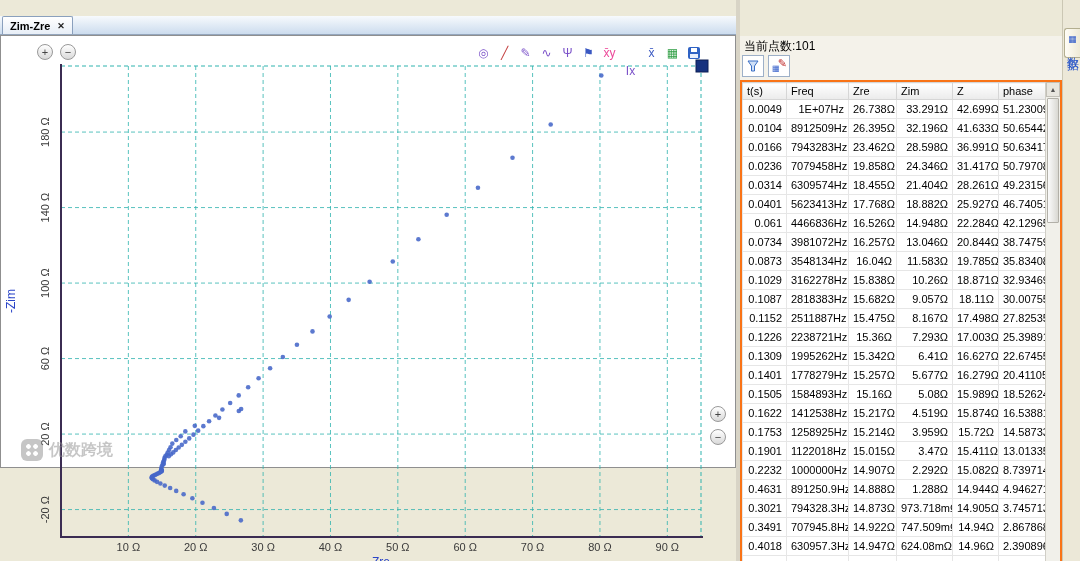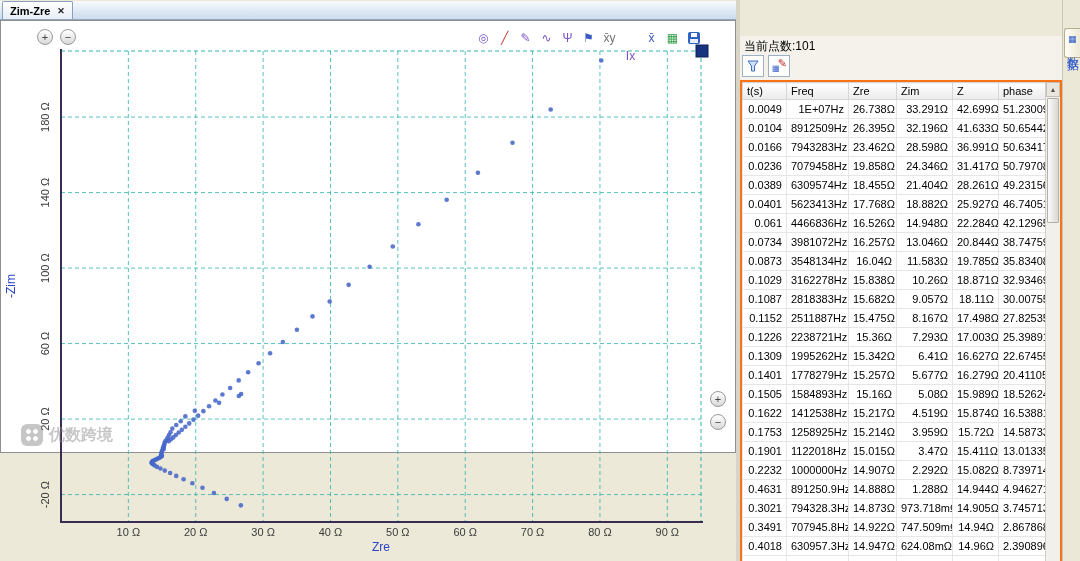--- a/index.html
+++ b/index.html
@@ -1,20 +1,20 @@
 <!DOCTYPE html>
 <html><head>
 <meta charset="utf-8">
 <style>
   * { margin:0; padding:0; box-sizing:border-box; }
   html,body { width:1080px; height:561px; overflow:hidden; }
   body { font-family:"Liberation Sans",sans-serif; background:#ece9d8; position:relative; font-size:12px; color:#000; }
 
   
-  .left-panel { position:absolute; left:0; top:1px; width:736px; height:452px; }
+  .left-panel { position:absolute; left:0; top:16px; width:736px; height:452px; }
   .tab-bar { height:19px; background:linear-gradient(#f7fafd,#ccdcee); border-bottom:1px solid #94a6bd; display:flex; align-items:flex-end; padding-left:2px; }
   .tab { display:flex; align-items:center; gap:7px; height:18px; padding:0 7px; background:linear-gradient(#ffffff,#e7eef7); border:1px solid #8aa0bd; border-bottom:none; border-radius:2px 2px 0 0; font-size:11px; font-weight:bold; }
   .tab-close { font-size:9px; color:#222; cursor:default; }
   .plot-wrap { position:absolute; top:19px; left:0; right:0; bottom:0; background:#fff; border:1px solid #8f8f8f; }
   #plot-svg { position:absolute; left:0; top:0; width:734px; height:540px; }
   #plot-svg text { font-family:"Liberation Sans",sans-serif; }
 
   .zoom-tl { position:absolute; top:8px; left:36px; display:flex; gap:7px; z-index:4; }
   .zoom-br { position:absolute; right:9px; bottom:22px; display:flex; flex-direction:column; gap:7px; z-index:4; }
   .round-btn { width:16px; height:16px; border-radius:50%; border:1px solid #999; background:linear-gradient(#ffffff,#d9d9d9); font-size:11px; line-height:12px; color:#444; text-align:center; padding:0; font-family:"Liberation Sans",sans-serif; }
@@ -216,21 +216,21 @@
         <button class="tool-btn">
           <span style="color: rgb(123, 82, 201);">∿</span>
         </button>
         <button class="tool-btn">
           <span style="color: rgb(123, 82, 201);">Ψ</span>
         </button>
         <button class="tool-btn">
           <span style="color: rgb(58, 88, 194);">⚑</span>
         </button>
         <button class="tool-btn">
-          <span style="color: #737373;">x̄y</span>
+          <span style="color: #ec4899;">x̄y</span>
         </button>
         <button class="tool-btn">
           <span style="color: rgb(123, 82, 201); margin-top: 36px;">Ix</span>
         </button>
         <button class="tool-btn">
           <span style="color: rgb(58, 88, 194);">x̄</span>
         </button>
         <button class="tool-btn">
           <span style="color: rgb(47, 158, 68);">▦</span>
         </button>
@@ -317,21 +317,21 @@
           </tr>
           <tr>
             <td>0.0236</td>
             <td>7079458Hz</td>
             <td>19.858Ω</td>
             <td>24.346Ω</td>
             <td>31.417Ω</td>
             <td>50.79708°</td>
           </tr>
           <tr>
-            <td>0.0389</td>
+            <td>0.0314</td>
             <td>6309574Hz</td>
             <td>18.455Ω</td>
             <td>21.404Ω</td>
             <td>28.261Ω</td>
             <td>49.23156°</td>
           </tr>
           <tr>
             <td>0.0401</td>
             <td>5623413Hz</td>
             <td>17.768Ω</td>

